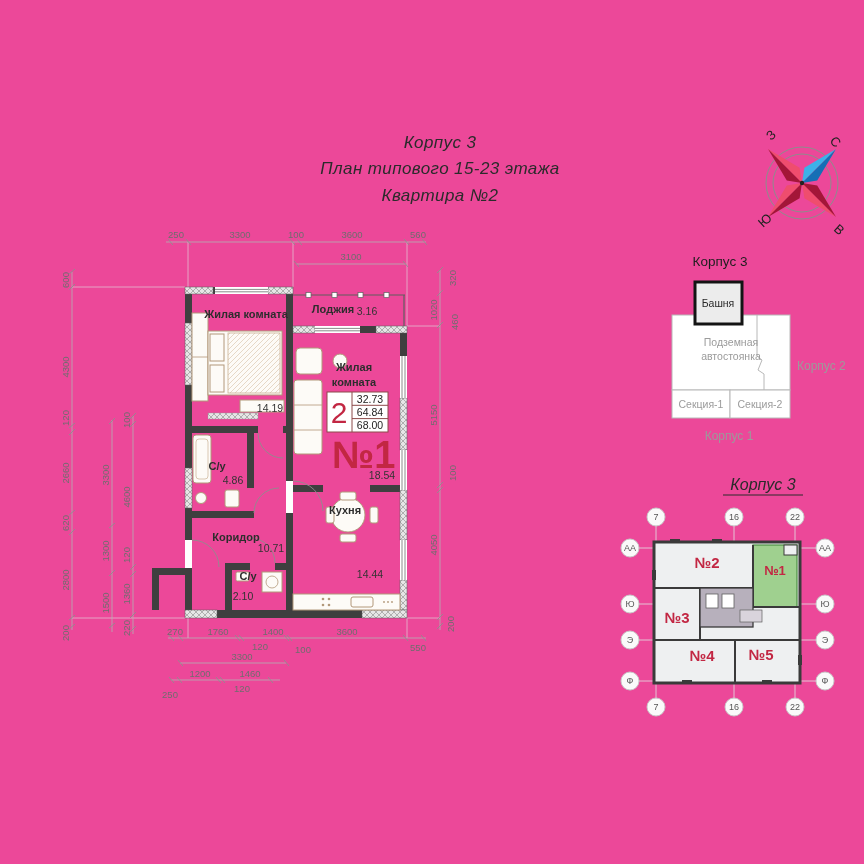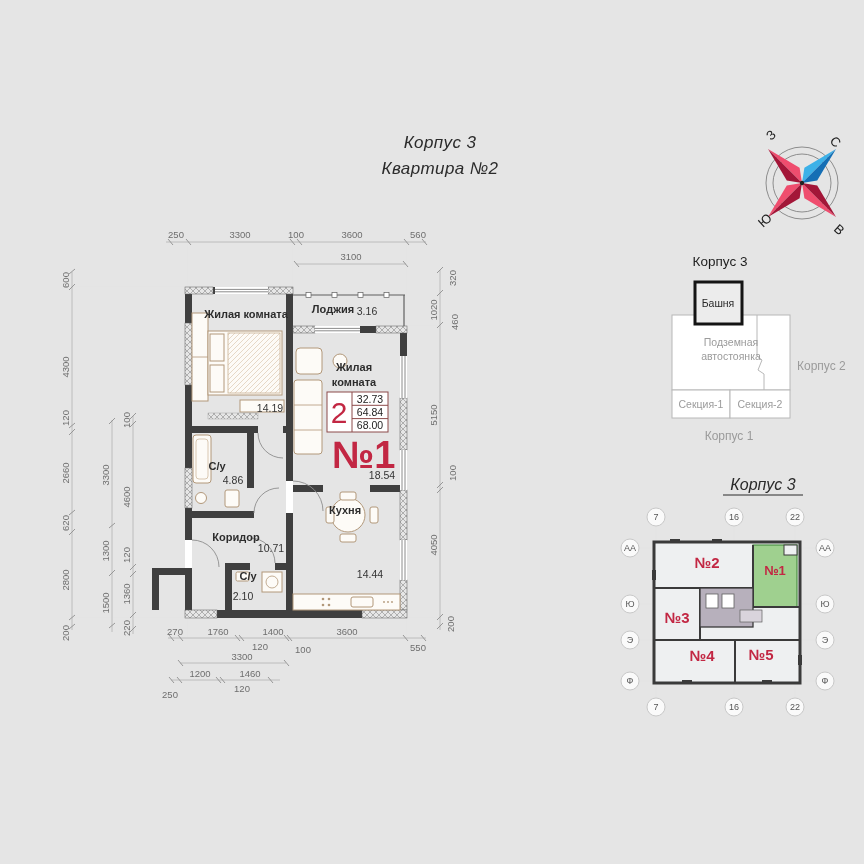--- a/index.html
+++ b/index.html
@@ -1,16 +1,16 @@
 <!DOCTYPE html>
 <html><head>
 <meta charset="utf-8">
 <style>
   html,body{margin:0;padding:0;background:#fff;}
-  #sheet{position:relative;width:864px;height:864px;background:#e5e5e5;overflow:hidden;
+  #sheet{position:relative;width:864px;height:864px;background:#ec4899;overflow:hidden;
          font-family:"Liberation Sans",sans-serif;}
   .abs{position:absolute;}
   #main-title{left:230px;top:130px;width:420px;text-align:center;font-size:17px;
               font-style:italic;color:#2b2b2b;line-height:1.55;letter-spacing:.4px;}
   svg text{font-family:"Liberation Sans",sans-serif;}
   .dim{font-size:9.5px;fill:#6e6e6e;}
   .room-name{font-size:11px;font-weight:bold;fill:#2d2d2d;}
   .room-area{font-size:10.5px;fill:#333;}
   .thinline{stroke:#b3b3b3;stroke-width:0.8;fill:none;}
   .tick{stroke:#8f8f8f;stroke-width:0.9;}
@@ -24,20 +24,21 @@
   .axis-lbl{font-size:9px;fill:#555;}
   .apt-lbl{font-weight:bold;fill:#c22743;}
 </style>
 </head>
 <body>
 
 <div id="sheet">
 
   <div id="main-title" class="abs">
     <div>Корпус 3</div>
+    <div>План типового 15-23 этажа</div>
     <div>Квартира №2</div>
   </div>
 
   <svg class="abs" style="left:745px;top:128px" width="115" height="110" viewBox="0 0 115 110">
     <circle cx="57" cy="55" r="36" fill="none" stroke="#8d8d8d" stroke-width="1"></circle>
     <circle cx="57" cy="55" r="29" fill="none" stroke="#8d8d8d" stroke-width="1"></circle>
     <g>
       <polygon points="91,21 59.4,39.8 57,55" fill="#3cb1e8"></polygon>
       <polygon points="91,21 72.2,52.6 57,55" fill="#156fb5"></polygon>
       <polygon points="23,21 54.6,39.8 57,55" fill="#ef4d6e"></polygon>

